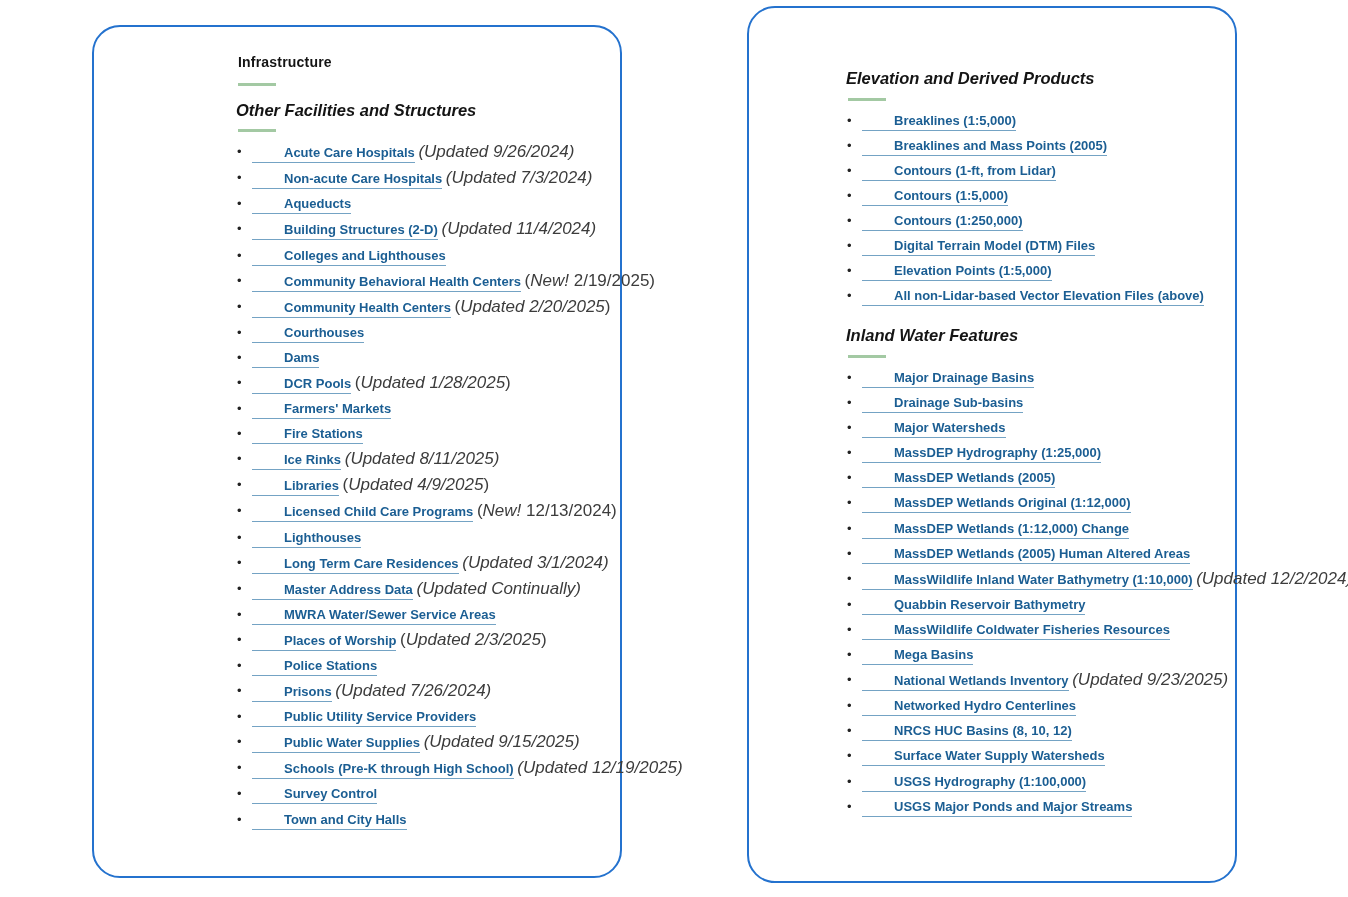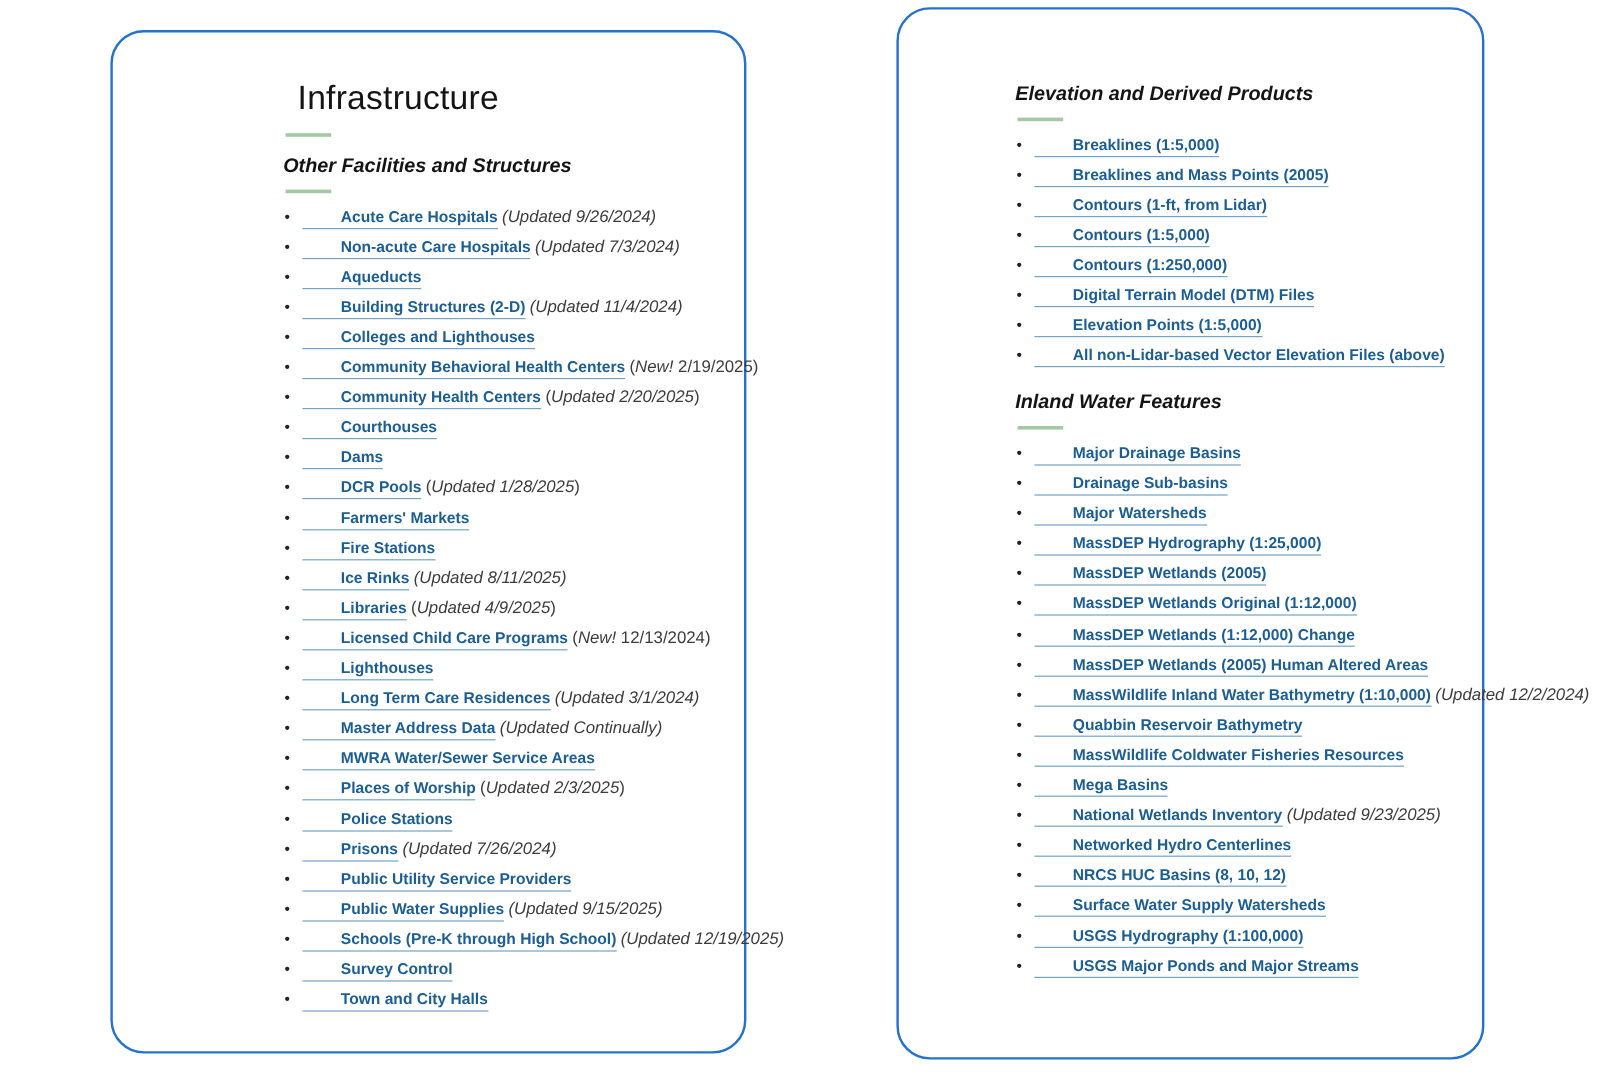--- a/index.html
+++ b/index.html
@@ -8,21 +8,21 @@
     font-family:"Liberation Sans",sans-serif;overflow:hidden;
   }
   .card{
     position:absolute;box-sizing:border-box;
     border:2px solid var(--card-border,#2472CE);
     border-radius:28px;background:#ffffff;
   }
   .card-left{left:92px;top:25px;width:530px;height:853px;padding:25px 20px 20px 142px;}
   .card-right{left:747px;top:6px;width:490px;height:877px;padding:60px 0 20px 97px;}
   .page-title{
-    margin:12px;font-size:28px;line-height:1.25;font-weight:normal;
+    margin:2px;font-size:14px;line-height:1.25;font-weight:bold;
     color:var(--heading,#141414);letter-spacing:.2px;
   }
   .section-heading{
     margin:0;font-size:16.5px;line-height:1.25;font-weight:bold;font-style:italic;
     color:var(--heading,#141414);
   }
   .rule{
     width:38px;height:3px;background:var(--rule-green,#A3C9A3);
     border:none;margin:10px 0 0 2px;
   }
@@ -39,21 +39,21 @@
   }
   ul.link-list li::before{
     content:"\2022";position:absolute;left:1px;top:0;
     color:#222;font-size:13px;line-height:25.1px;
   }
   a.link{
     color:var(--link,#1B5E93);font-weight:bold;text-decoration:none;
     border-bottom:1px solid var(--link-underline,#74A3C4);
     padding-bottom:2px;cursor:pointer;padding-left:32px;
   }
-  .note{color:var(--note,#3C3C3C);font-size:14px;}
+  .note{color:var(--note,#3C3C3C);font-size:17px;}
   .note i{font-style:italic;}
   .note b i{font-weight:normal;}
 </style>
 </head>
 <body>
 
 <div class="stage">
 
   <div class="card card-left">
     <div class="title-block">

